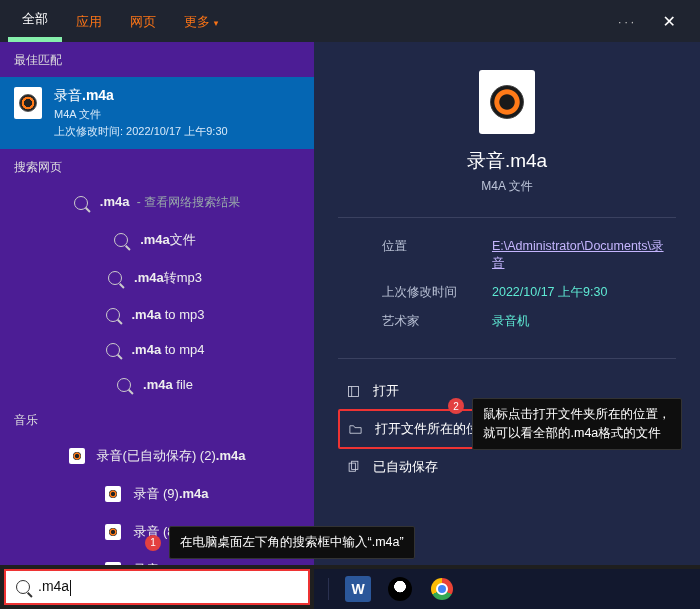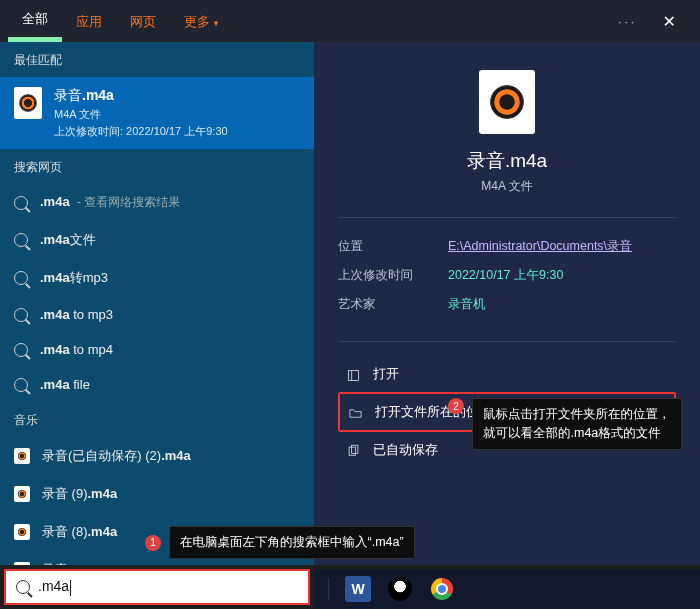--- a/index.html
+++ b/index.html
@@ -29,40 +29,40 @@
 .tab.active {
   color: #fff;
   border-bottom: 7px solid #86efac;
 }
 .spacer { flex: 1; }
 .top-actions { display: flex; align-items: center; gap: 18px; padding-right: 8px; }
 .dots { color: #bbb; letter-spacing: 2px; }
 .close-x { color: #fff; font-size: 16px; cursor: pointer; padding: 4px 8px; }
 
 .main { display: flex; height: 523px; }
-.left-col { width: 314px; background: #0c4a6e; overflow: hidden; }
+.left-col { width: 314px; background: #4c1d95; overflow: hidden; }
 .right-col { flex: 1; background: #202847; padding: 20px 24px 0; position: relative; }
 
 .section-hdr { padding: 10px 14px 8px; color: #dedede; font-size: 12px; }
 .best-match {
   display: flex; align-items: flex-start; gap: 12px;
   background: #0566b3; padding: 10px 14px; cursor: pointer;
 }
 .file-icon-box {
   width: 28px; height: 32px; background: #fff; border-radius: 2px;
   display: flex; align-items: center; justify-content: center;
 }
 .media-glyph { width: 18px; height: 18px; border-radius: 50%; background: radial-gradient(circle, #222 35%, #ff7a18 38%, #ff7a18 55%, #222 58%); border: 1px solid #555;}
 .bm-text { display: flex; flex-direction: column; gap: 2px; }
 .bm-title { font-size: 14px; }
 .bm-sub { font-size: 11px; color: #d8e9f9; }
 
 .search-row, .music-row {
   display: flex; align-items: center; gap: 12px;
-  padding: 10px 14px; cursor: pointer;
+  padding: 10px 14px; cursor: pointer; justify-content: center;
 }
 .mag-icon {
   width: 14px; height: 14px; border: 1.5px solid #ccc; border-radius: 50%;
   position: relative;
 }
 .mag-icon::after {
   content: ''; position: absolute; width: 6px; height: 1.5px; background: #ccc;
   bottom: -2px; right: -4px; transform: rotate(45deg);
 }
 .music-icon {
@@ -78,27 +78,27 @@
 .preview-icon {
   width: 56px; height: 64px; background: #fff; border-radius: 3px;
   display: flex; align-items: center; justify-content: center;
 }
 .preview-glyph { width: 34px; height: 34px; border-radius: 50%; background: radial-gradient(circle,#1a1a1a 32%,#ff7a18 36%,#ff7a18 54%,#1a1a1a 58%); border:1px solid #444;}
 .preview-title { text-align: center; font-size: 19px; margin-top: 14px; }
 .preview-sub { text-align: center; color: #bcc4d8; font-size: 12px; margin-top: 4px; }
 
 .divider { height: 1px; background: #3a4160; margin: 22px 0 14px; }
 .meta-row { display: flex; padding: 6px 0; font-size: 12.5px; }
-.meta-label { width: 110px; color: #b8c0d4; }
+.meta-label { width: 110px; color: #b8c0d4; margin-left: 44px; }
 .meta-val { color: #5eead4; }
 .meta-val.link { color: #c4b5fd; text-decoration: underline; cursor: pointer; }
 
 .action-list { margin-top: 6px; }
 .action-item {
-  display: flex; align-items: flex-end; gap: 12px;
+  display: flex; align-items: center; gap: 12px;
   padding: 9px 8px; cursor: pointer; font-size: 13px;
   border-radius: 2px;
 }
 .action-item svg { width: 15px; height: 15px; stroke: #d8dce8; fill: none; stroke-width: 1.3; }
 .action-hl { border: 2px solid #e33; }
 
 .callout-badge {
   display: inline-flex; width: 16px; height: 16px; border-radius: 50%;
   background: #e34040; color: #fff; font-size: 10px;
   align-items: center; justify-content: center;

